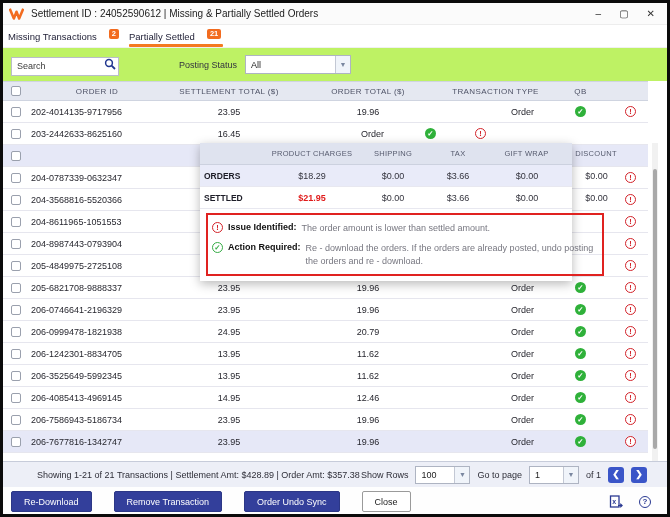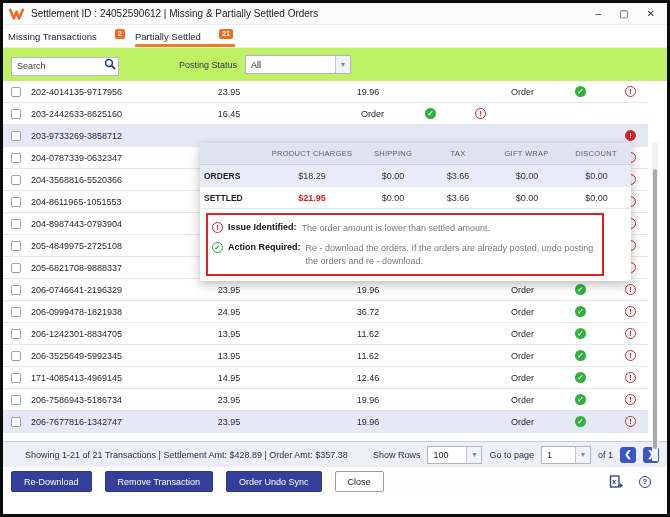--- a/index.html
+++ b/index.html
@@ -9,21 +9,21 @@
     position:relative;font-family:"Liberation Sans",sans-serif;overflow:hidden;
   }
   
   .titlebar{height:22px;display:flex;align-items:center;padding:0 6px;background:#fbfbfb;border-bottom:1px solid #ededed;}
   .logo{width:15px;height:12px;margin-right:7px;flex:0 0 auto;}
   .title{font-size:10px;color:#1c1c1c;}
   .wincontrols{margin-left:auto;display:flex;align-items:center;gap:18px;padding-right:6px;}
   .winbtn{font-size:10px;color:#333;line-height:1;cursor:default;}
   
   .tabbar{height:23px;display:flex;align-items:flex-end;background:#fff;border-bottom:1px solid #f0f0f0;padding-left:1px;}
-  .tab{position:relative;display:flex;align-items:flex-start;gap:18px;padding:3px 6px 5px 4px;font-size:9.5px;color:#24243a;white-space:nowrap;}
+  .tab{position:relative;display:flex;align-items:flex-start;gap:12px;padding:3px 6px 5px 4px;font-size:9.5px;color:#24243a;white-space:nowrap;}
   .tab .badge{background:#f26b1f;color:#fff;font-size:7.5px;font-weight:bold;padding:1px 3px;border-radius:2px;line-height:1;margin-top:-2px;}
   .tab.active::after{content:"";position:absolute;left:4px;right:4px;bottom:0;height:3px;background:#f47a20;border-radius:1px;}
   
   .toolbar{height:33px;display:flex;align-items:center;padding:0 8px;background:#bef264;}
   .searchwrap{position:relative;width:108px;height:19px;}
   .searchwrap input{width:100%;height:100%;border:1px solid #b9bdc9;padding:0 18px 0 5px;font-size:9px;font-family:"Liberation Sans",sans-serif;color:#222;outline:none;}
   .searchwrap input::placeholder{color:#3c3c3c;opacity:1;}
   .searchicon{position:absolute;right:3px;top:3px;width:12px;height:12px;}
   .pslabel{font-size:9px;color:#33333f;margin:0 8px 0 60px;}
   .selectbox{height:19px;border:1px solid #aeb4c2;background:#fff;display:flex;align-items:stretch;font-size:9px;color:#222;}
@@ -48,21 +48,21 @@
   .cb{width:10px;height:10px;border:1px solid #9aa0ad;border-radius:2px;background:#fff;display:block;}
   .cid{padding-left:2px;text-align:center;}
   .cnum{justify-content:center;}
   .ctype{justify-content:flex-end;padding-right:14px;}
   .cqb{justify-content:center;}
   .calert{justify-content:center;}
   .okicon{width:11px;height:11px;border-radius:50%;background:#2fb13a;color:#fff;font-size:7.5px;font-weight:bold;display:flex;align-items:center;justify-content:center;line-height:1;}
   .alerticon{width:11px;height:11px;border-radius:50%;border:1.3px solid #d3232a;color:#d3232a;background:#fff;font-size:7.5px;font-weight:bold;display:flex;align-items:center;justify-content:center;line-height:1;}
   .alerticon.filled{background:#d3232a;color:#fff;}
   
-  .overlay{position:absolute;left:197px;top:140px;width:431px;height:138px;background:#fff;box-shadow:0 3px 10px rgba(0,0,0,.28);z-index:5;}
+  .overlay{position:absolute;left:197px;top:140px;width:372px;height:138px;background:#fff;box-shadow:0 3px 10px rgba(0,0,0,.28);z-index:5;}
   .ovhead{display:flex;height:22px;background:#dfe3ef;border-bottom:1px solid #ccd1df;}
   .ovhead .ohc{display:flex;align-items:center;justify-content:center;font-size:7.5px;color:#565b6e;letter-spacing:.3px;white-space:nowrap;}
   .o0{width:62px;flex:0 0 auto;}
   .o1{width:100px;flex:0 0 auto;}
   .o2{width:62px;flex:0 0 auto;}
   .o3{width:68px;flex:0 0 auto;}
   .o4{width:70px;flex:0 0 auto;}
   .o5{width:69px;flex:0 0 auto;}
   .ovrow{display:flex;height:22px;border-bottom:1px solid #e8e8f0;align-items:center;}
   .ovrow.hl{background:#e9ebf9;}
@@ -75,29 +75,29 @@
   .msgicon{width:11px;height:11px;border-radius:50%;font-size:7.5px;font-weight:bold;display:flex;align-items:center;justify-content:center;flex:0 0 auto;line-height:1;background:#fff;margin-top:1px;}
   .msgicon.red{border:1.3px solid #d3232a;color:#d3232a;}
   .msgicon.green{border:1.3px solid #35ac45;color:#35ac45;}
   .msglabel{font-size:9px;font-weight:bold;color:#111;white-space:nowrap;margin-top:1px;}
   .msgtext{font-size:9px;color:#777780;line-height:1.45;margin-top:1px;}
   
   .vscroll{position:absolute;right:9px;top:140px;width:6px;height:318px;background:#f1f1f1;z-index:6;}
   .vthumb{position:absolute;left:1px;top:26px;width:4px;height:280px;background:#a9a9a9;border-radius:2px;}
   
   .gap{height:8px;}
-  .footerbar{height:26px;background:#edeff7;border-top:1px solid #c7ccda;display:flex;align-items:center;padding:0 8px;}
+  .footerbar{height:26px;background:#edeff7;border-top:1px solid #c7ccda;display:flex;align-items:center;padding:0 20px;}
   .summary{font-size:9px;color:#2e2e38;margin-left:14px;}
   .fright{margin-left:auto;display:flex;align-items:center;gap:7px;}
   .flabel{font-size:9px;color:#2e2e38;}
   .rows-select{width:55px;height:18px;}
   .page-select{width:50px;height:18px;}
   .pagebtn{width:16px;height:16px;border-radius:3px;background:#3a55c8;color:#fff;display:flex;align-items:center;justify-content:center;font-size:9px;font-weight:bold;line-height:1;}
   
-  .btnrow{height:29px;display:flex;align-items:center;padding:0 8px;gap:13px;background:#fefefe;}
+  .btnrow{height:29px;display:flex;align-items:center;padding:0 8px;gap:22px;background:#fefefe;}
   .abtn{height:21px;padding:0 12px;background:#333f9b;color:#fff;border:1px solid #2c3786;border-radius:2px;font-size:9px;font-family:"Liberation Sans",sans-serif;display:flex;align-items:center;white-space:nowrap;}
   .abtn.secondary{background:#fff;color:#222;border:1px solid #9a9a9a;}
   .iconbtns{margin-left:auto;display:flex;align-items:center;gap:16px;padding-right:8px;}
   .helpicon{width:12px;height:12px;border-radius:50%;border:1.2px solid #2b3a92;color:#2b3a92;font-size:8px;font-weight:bold;display:flex;align-items:center;justify-content:center;line-height:1;}
 </style>
 </head>
 <body>
 
 <div class="window">
 
@@ -132,20 +132,31 @@
         <line x1="7.6" y1="7.6" x2="11" y2="11" stroke="#21368f" stroke-width="1.8"></line>
       </svg>
     </div>
     <span class="pslabel">Posting Status</span>
     <div class="selectbox ps-select">
       <span class="val">All</span>
       <span class="arrow">▼</span>
     </div>
   </div>
 
+  <div class="thead">
+    <div class="hcell c0">
+        <span class="cb"></span>
+      </div>
+  <div class="hcell c1">ORDER ID</div>
+      <div class="hcell c2">SETTLEMENT TOTAL ($)</div>
+      <div class="hcell c3">ORDER TOTAL ($)</div>
+      <div class="hcell c4">TRANSACTION TYPE</div>
+      <div class="hcell c5">QB</div>
+      <div class="hcell c6"></div>
+    </div>
 
   <div class="tbody">
       <div class="trow">
         <div class="cell c0">
           <span class="cb"></span>
         </div>
         <div class="cell c1 cid">202-4014135-9717956</div>
         <div class="cell c2 cnum">23.95</div>
         <div class="cell c3 cnum">19.96</div>
         <div class="cell c4 ctype">Order</div>
@@ -167,21 +178,20 @@
           <span class="okicon">✓</span>
         </div>
         <div class="cell c6 calert">
           <span class="alerticon">!</span>
         </div>
       </div>
       <div class="trow selected">
         <div class="cell c0">
           <span class="cb"></span>
         </div>
-        <div class="cell c1 cid">203-9733269-3858712</div>
         <div class="cell c2 cnum"></div>
         <div class="cell c3 cnum"></div>
         <div class="cell c4 ctype"></div>
         <div class="cell c5 cqb"></div>
         <div class="cell c6 calert">
           <span class="alerticon filled">!</span>
         </div>
       </div>
       <div class="trow">
         <div class="cell c0">
@@ -277,21 +287,21 @@
         <div class="cell c6 calert">
           <span class="alerticon">!</span>
         </div>
       </div>
       <div class="trow">
         <div class="cell c0">
           <span class="cb"></span>
         </div>
         <div class="cell c1 cid">206-0999478-1821938</div>
         <div class="cell c2 cnum">24.95</div>
-        <div class="cell c3 cnum">36.72</div>
+        <div class="cell c3 cnum">20.79</div>
         <div class="cell c4 ctype">Order</div>
         <div class="cell c5 cqb">
           <span class="okicon">✓</span>
         </div>
         <div class="cell c6 calert">
           <span class="alerticon">!</span>
         </div>
       </div>
       <div class="trow">
         <div class="cell c0">
@@ -320,21 +330,21 @@
           <span class="okicon">✓</span>
         </div>
         <div class="cell c6 calert">
           <span class="alerticon">!</span>
         </div>
       </div>
       <div class="trow">
         <div class="cell c0">
           <span class="cb"></span>
         </div>
-        <div class="cell c1 cid">171-4085413-4969145</div>
+        <div class="cell c1 cid">206-4085413-4969145</div>
         <div class="cell c2 cnum">14.95</div>
         <div class="cell c3 cnum">12.46</div>
         <div class="cell c4 ctype">Order</div>
         <div class="cell c5 cqb">
           <span class="okicon">✓</span>
         </div>
         <div class="cell c6 calert">
           <span class="alerticon">!</span>
         </div>
       </div>

